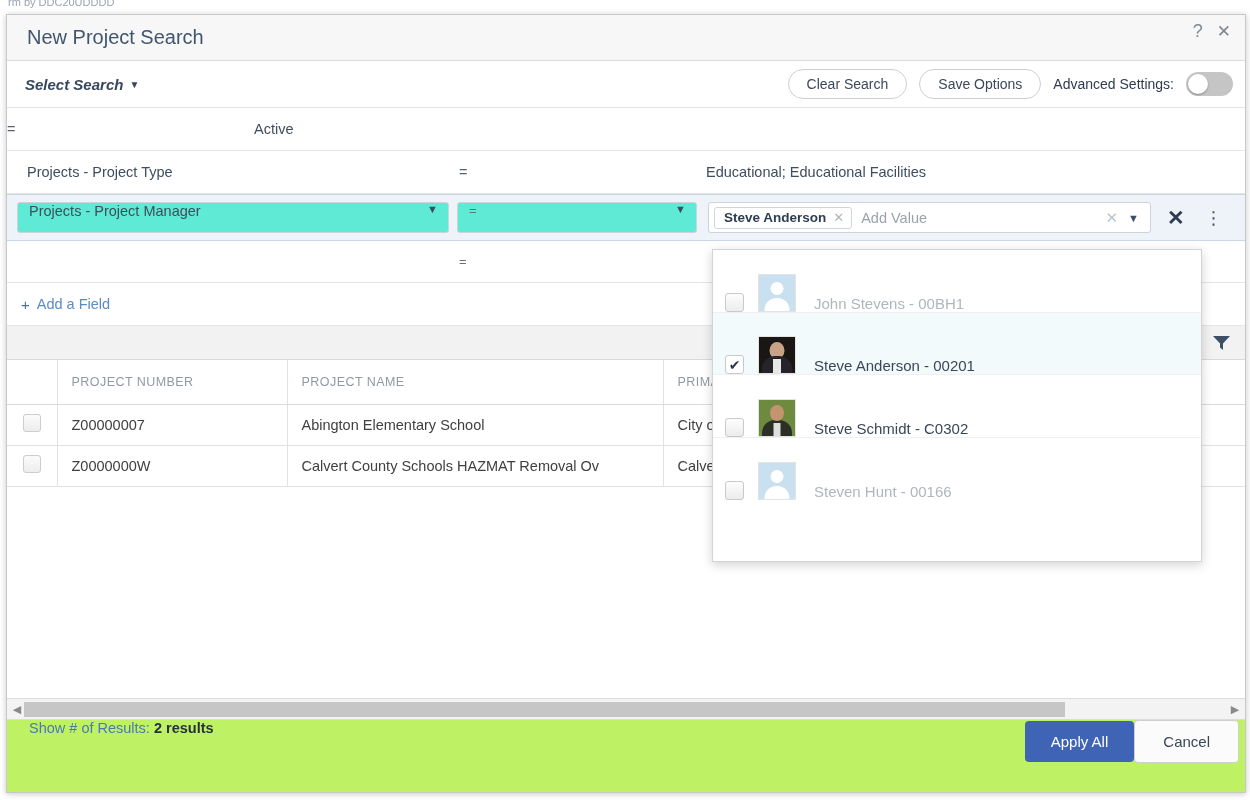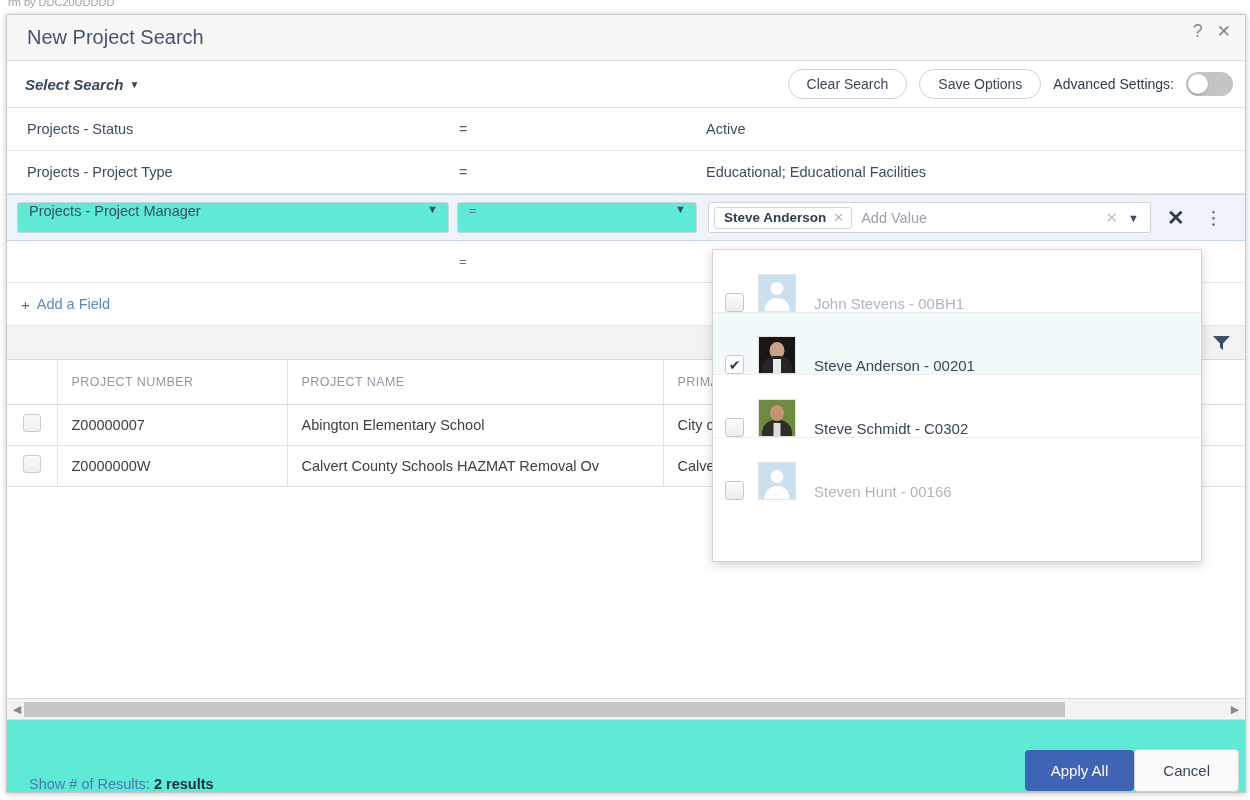--- a/index.html
+++ b/index.html
@@ -158,22 +158,22 @@
     height: 22px; flex: 0 0 22px; background: #f3f3f3;
     border-top: 1px solid #dcdcdc; border-bottom: 1px solid #dcdcdc;
     display: flex; align-items: center; padding: 0 3px; position: relative;
   }
   #hscroll .arrow { width: 14px; text-align: center; color: #8a8a8a; font-size: 11px; cursor: pointer; }
   #hscroll .track { flex: 1; height: 15px; background: #f3f3f3; position: relative; }
   #hscroll .thumb { position: absolute; left: 0; top: 0; height: 15px; width: 86.5%; background: #c6c6c6; cursor: pointer; }
 
   
   #footer {
-    height: 72px; flex: 0 0 72px; background: #5eead4;
-    display: flex; align-items: flex-end; position: relative; padding: 0 22px;
+    height: 72px; flex: 0 0 72px; background: #bef264;
+    display: flex; align-items: flex-start; position: relative; padding: 0 22px;
   }
   #result-count { font-size: 14.5px; color: #4a79b5; }
   #result-count b { color: #26313f; }
   .footer-right { position: absolute; right: 6px; display: flex; gap: 0; align-items: center; }
   #apply-all {
     background: #3f63b5; color: #fff; border: none; border-radius: 4px;
     padding: 12px 26px; font-size: 15px; cursor: pointer;
     font-family: "Liberation Sans", sans-serif;
   }
   #cancel-btn {
@@ -272,21 +272,20 @@
       <span id="adv-label">Advanced Settings:</span>
       <div id="adv-toggle">
         <div class="knob"></div>
       </div>
     </div>
   </div>
 
   <div id="criteria">
 
     <div class="crit-row">
-      <div class="c-field">Projects - Status</div>
       <div class="c-op">=</div>
       <div class="c-val">Active</div>
     </div>
 
     <div class="crit-row">
       <div class="c-field">Projects - Project Type</div>
       <div class="c-op">=</div>
       <div class="c-val">Educational; Educational Facilities</div>
     </div>
 

